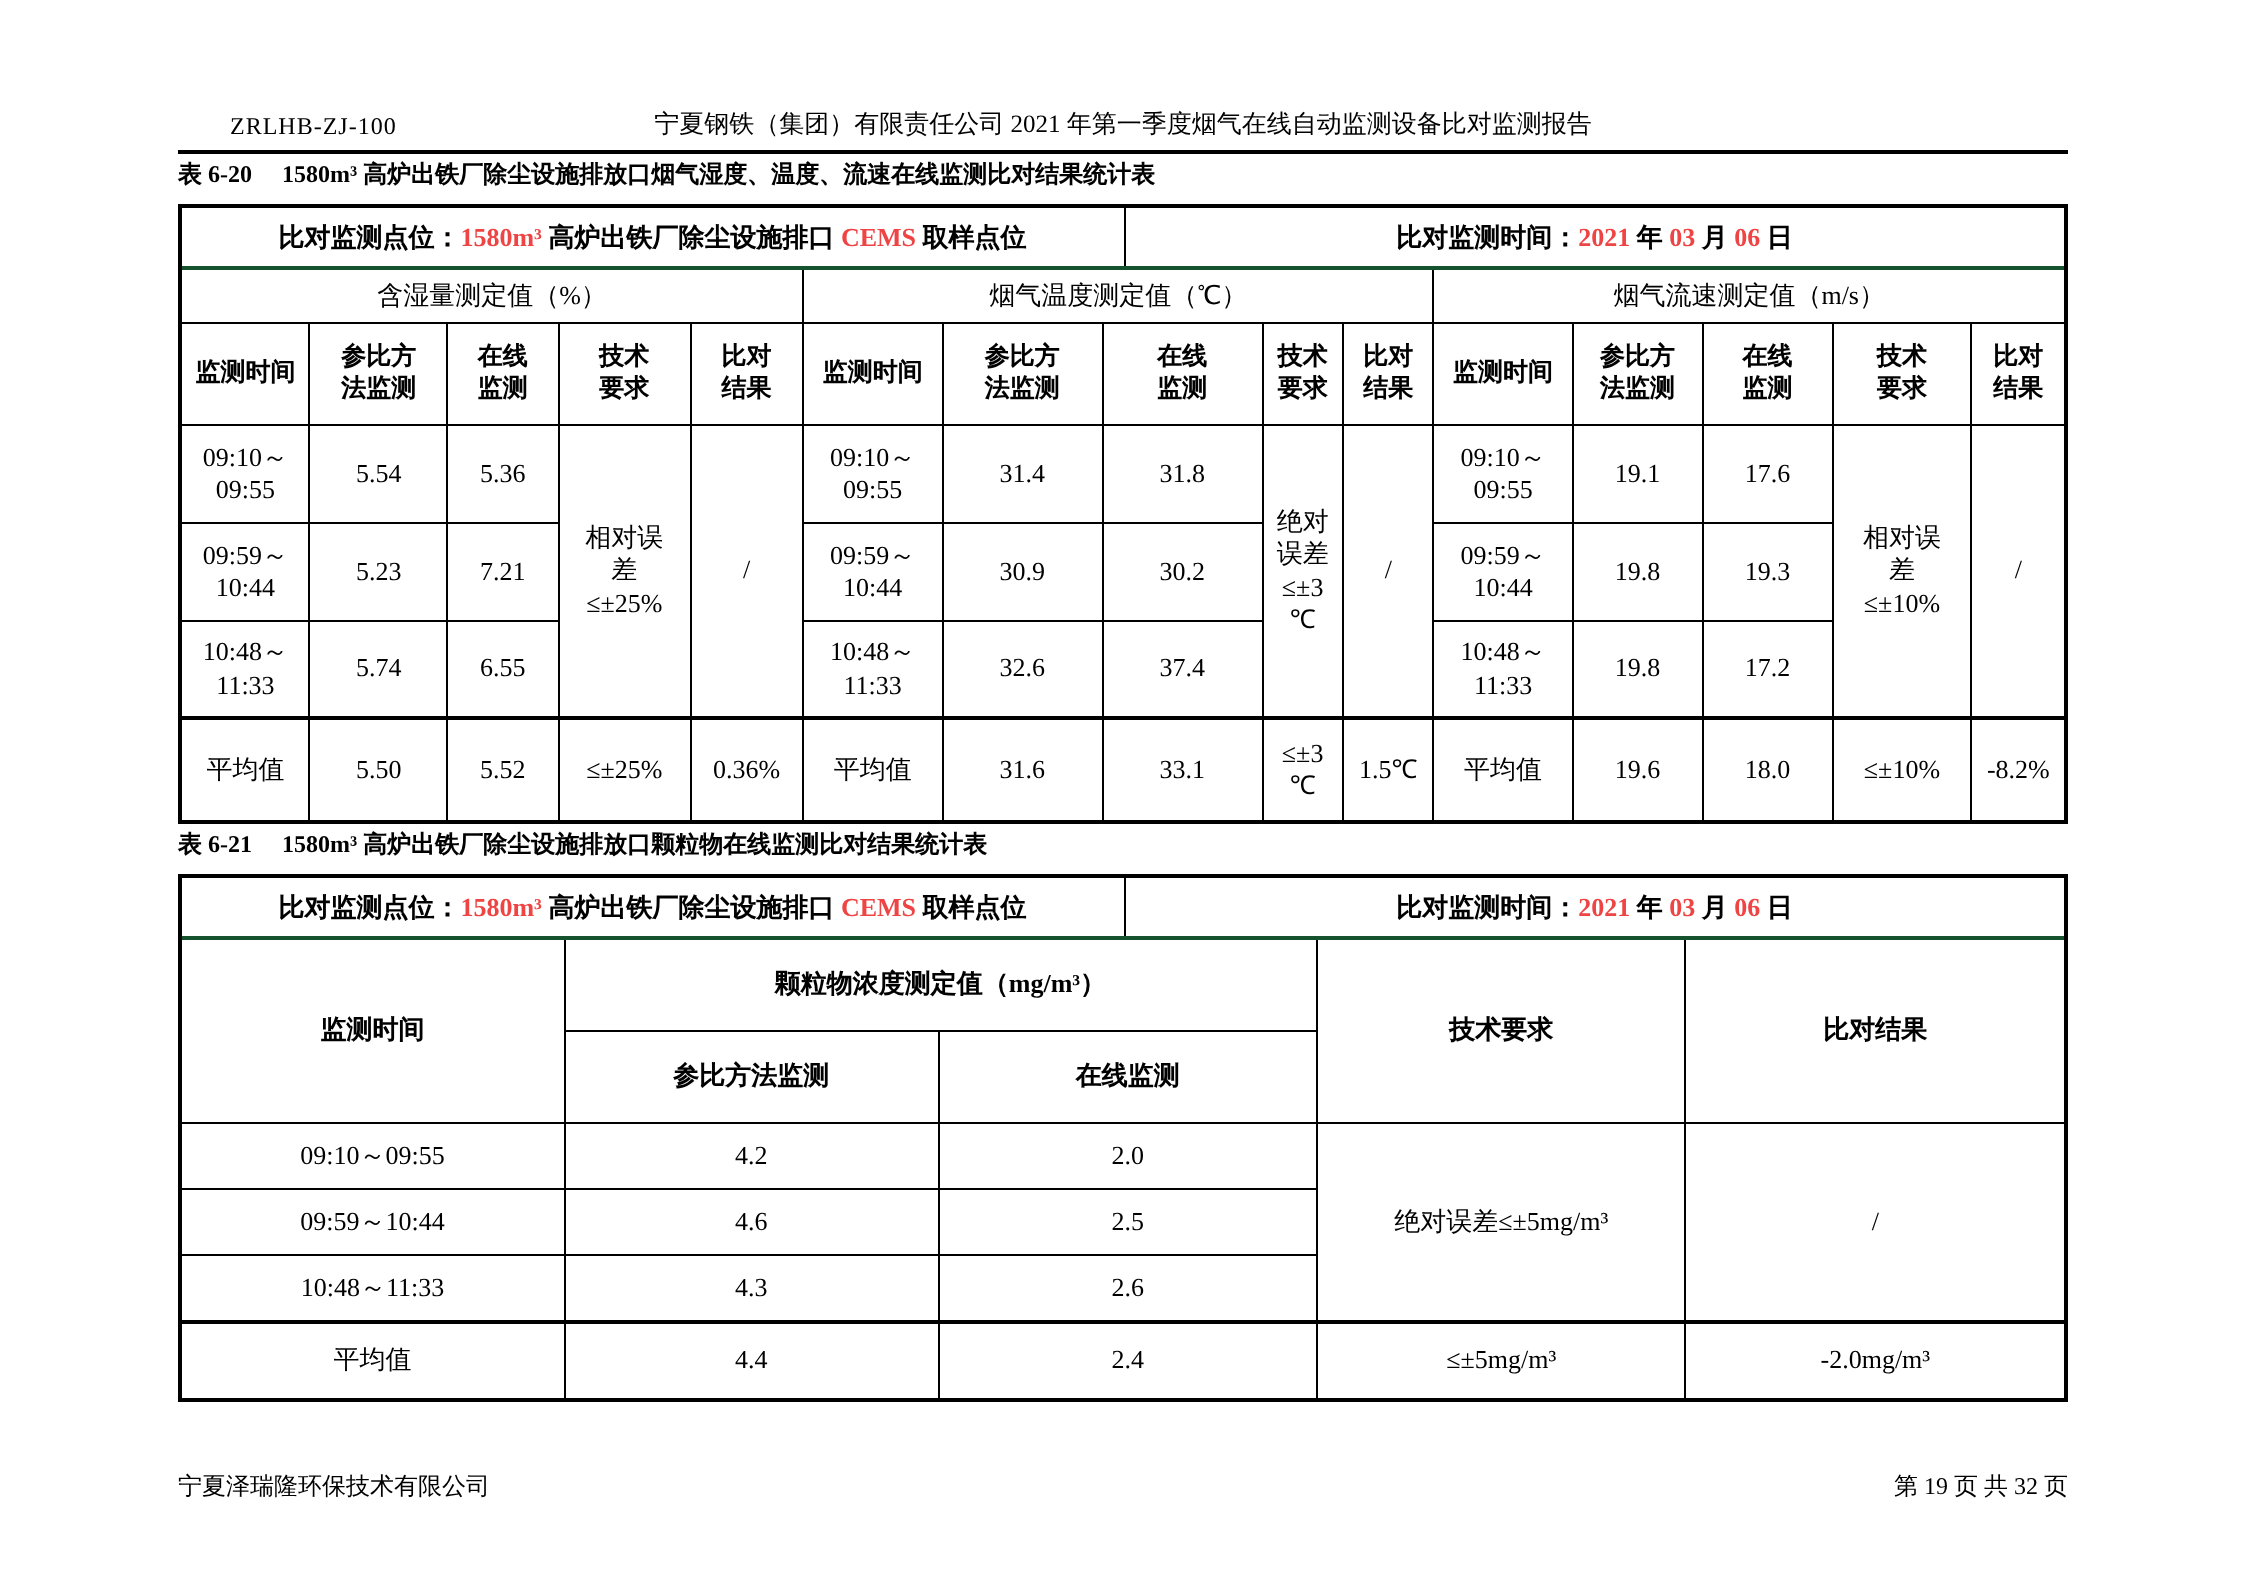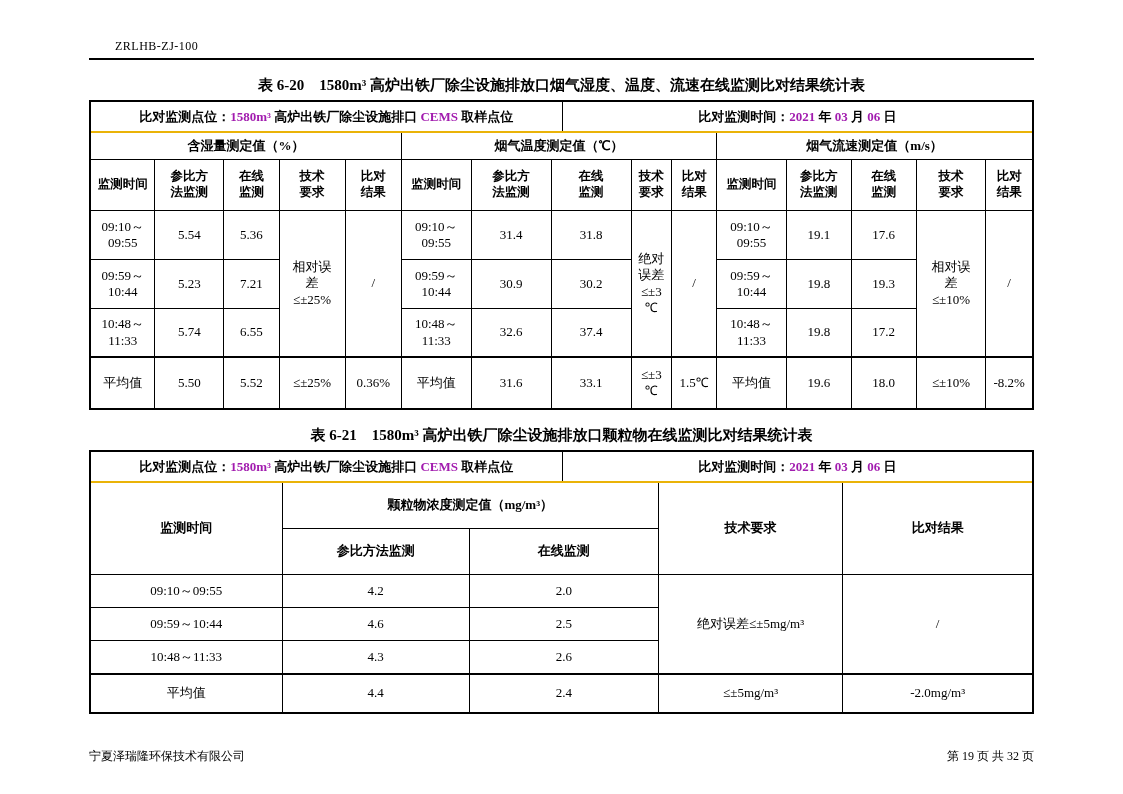--- a/index.html
+++ b/index.html
@@ -14,61 +14,62 @@
     position:relative; padding:54px 0 4px 0;
     border-bottom:2.5px solid #000;
   }
   .pg-header .code {
     position:absolute; left:26px; bottom:4px;
     font-size:12px; letter-spacing:0.5px; font-family:"Liberation Serif", serif;margin-top:36px;
   }
   .pg-header .htitle { display:block; text-align:center; font-size:12.5px; }
 
   
-  .caption { text-align:center; font-weight:bold; font-size:15px; margin-top:15px; line-height:21px; }
+  .caption { font-weight:bold; font-size:12px; margin-top:0; line-height:21px; }
   .caption .cap-text { margin-left:15px; }
 
   
   .tblwrap { border:2px solid #000; margin-top:4px; background:#fff; }
-  .point-row { display:flex; border-bottom:2px solid #eab308; font-weight:bold; font-size:13px; }
+  .point-row { display:flex; border-bottom:2px solid #14532d; font-weight:bold; font-size:13px; }
   .point-cell { width:50%; box-sizing:border-box; display:flex; align-items:center; justify-content:center; height:29px; white-space:pre; }
   .point-cell + .point-cell { border-left:1px solid #000; }
-  .navy { color:#a21caf; }
+  .navy { color:#ef4444; }
 
   table { border-collapse:collapse; width:100%; table-layout:fixed; }
   td {
     border:1px solid #000; text-align:center; vertical-align:middle;
     padding:0 2px; font-size:13px; line-height:1.25; white-space:pre-line;
     overflow:hidden;
   }
   tr td:first-child { border-left:none; }
   tr td:last-child { border-right:none; }
   tr:first-child td { border-top:none; }
   tr:last-child td { border-bottom:none; }
 
   
-  .t20 .group-row td { height:26px; font-weight:bold; white-space:normal; }
+  .t20 .group-row td { height:26px; font-weight:normal; white-space:normal; }
   .t20 .colhead-row td { height:50px; font-weight:bold; font-size:12.5px; }
   .t20 .data-row td { height:48px; }
   .t20 .data-row3 td { height:47px; }
   .t20 .avg-row td { height:50px; border-top:2px solid #000; }
 
   
   .t21 .head-row td { height:45px; font-weight:bold; }
   .t21 .data-row td { height:32px; }
   .t21 .avg-row td { height:37px; border-top:2px solid #000; }
 
   
   .pg-footer { display:flex; justify-content:space-between; margin:34px 89px 0 89px; font-size:12px; }
 </style>
 </head>
 <body>
 
 <div class="pg-header content">
   <span class="code">ZRLHB-ZJ-100</span>
+  <span class="htitle">宁夏钢铁（集团）有限责任公司 2021 年第一季度烟气在线自动监测设备比对监测报告</span>
 </div>
 
 <div class="content">
 
   <div class="caption">
     <span>表 6-20</span><span class="cap-text">1580m³ 高炉出铁厂除尘设施排放口烟气湿度、温度、流速在线监测比对结果统计表</span>
   </div>
 
   <div class="tblwrap t20">
     <div class="point-row">

